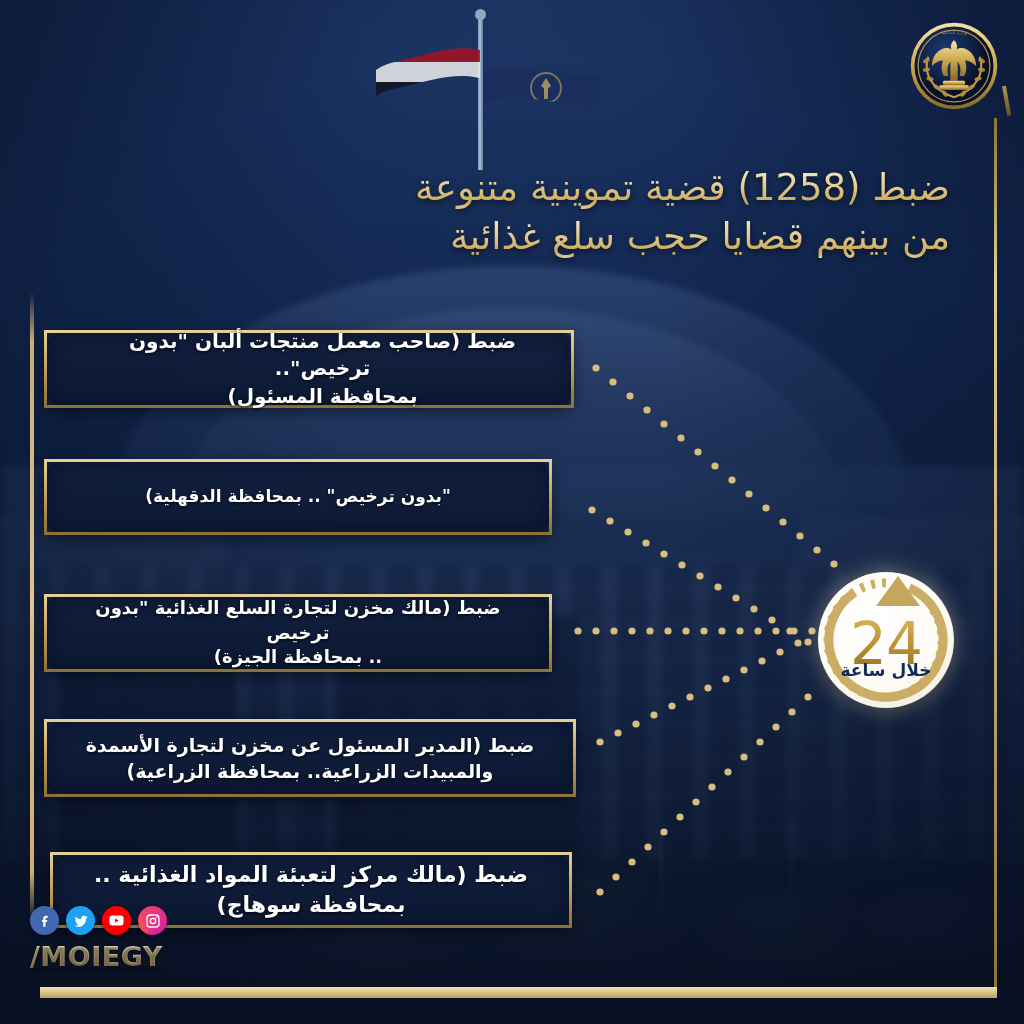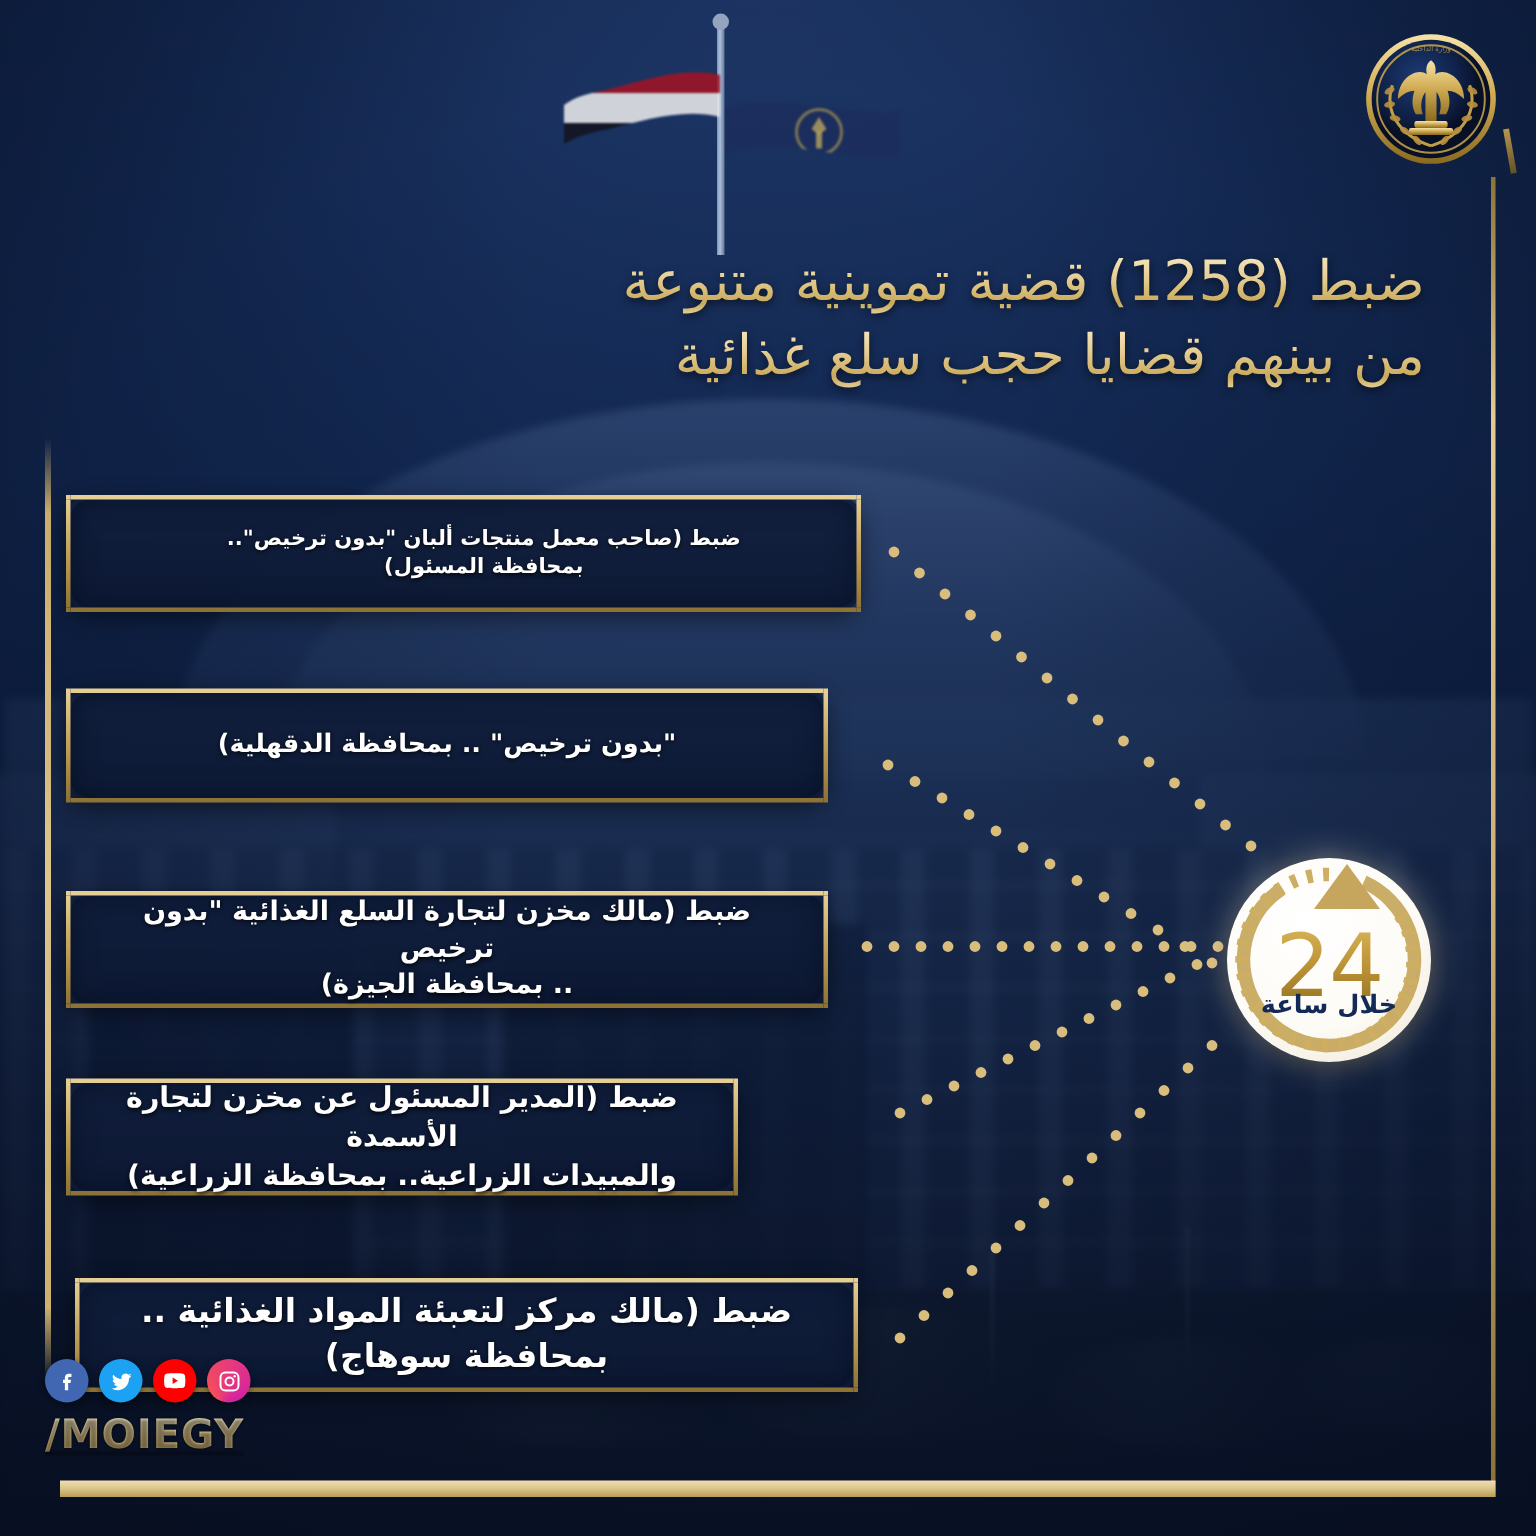--- a/index.html
+++ b/index.html
@@ -415,40 +415,40 @@
           <circle cx="744" cy="757" r="3.6"></circle>
         <circle cx="760" cy="742" r="3.6"></circle>
           <circle cx="776" cy="727" r="3.6"></circle>
         <circle cx="792" cy="712" r="3.6"></circle>
           <circle cx="808" cy="697" r="3.6"></circle>
       </g>
     </g>
   </svg>
 
   <div class="card" style="left:44px;top:330px;width:530px;height:78px;">
-    <div class="card-text" style="font-size:14px;margin-left:27px;">
+    <div class="card-text" style="font-size:20px;margin-left:27px;">
       <div>ضبط (صاحب معمل منتجات ألبان "بدون ترخيص"..</div>
       <div>بمحافظة المسئول)</div>
     </div>
   </div>
 
   <div class="card" style="left:44px;top:459px;width:508px;height:76px;">
     <div class="card-text" style="font-size:17px;">
       <div>"بدون ترخيص" .. بمحافظة الدقهلية)</div>
     </div>
   </div>
 
   <div class="card" style="left:44px;top:594px;width:508px;height:78px;border-radius:14px;">
     <div class="card-text" style="font-size:18px;">
       <div>ضبط (مالك مخزن لتجارة السلع الغذائية "بدون ترخيص</div>
       <div>.. بمحافظة الجيزة)</div>
     </div>
   </div>
 
-  <div class="card" style="left:44px;top:719px;width:448px;height:78px;">
+  <div class="card" style="left:44px;top:719px;width:532px;height:78px;">
     <div class="card-text" style="font-size:19px;">
       <div>ضبط (المدير المسئول عن مخزن لتجارة الأسمدة</div>
       <div>والمبيدات الزراعية.. بمحافظة الزراعية)</div>
     </div>
   </div>
 
   <div class="card" style="left:50px;top:852px;width:522px;height:76px;">
     <div class="card-text" style="font-size:22px;">
       <div>ضبط (مالك مركز لتعبئة المواد الغذائية ..</div>
       <div>بمحافظة سوهاج)</div>

